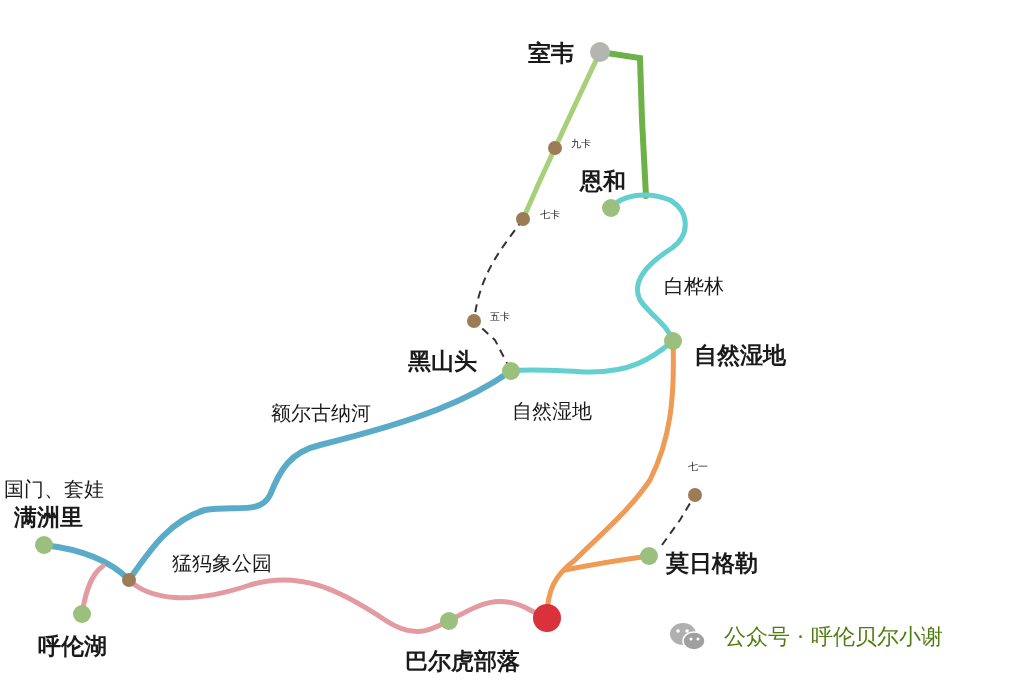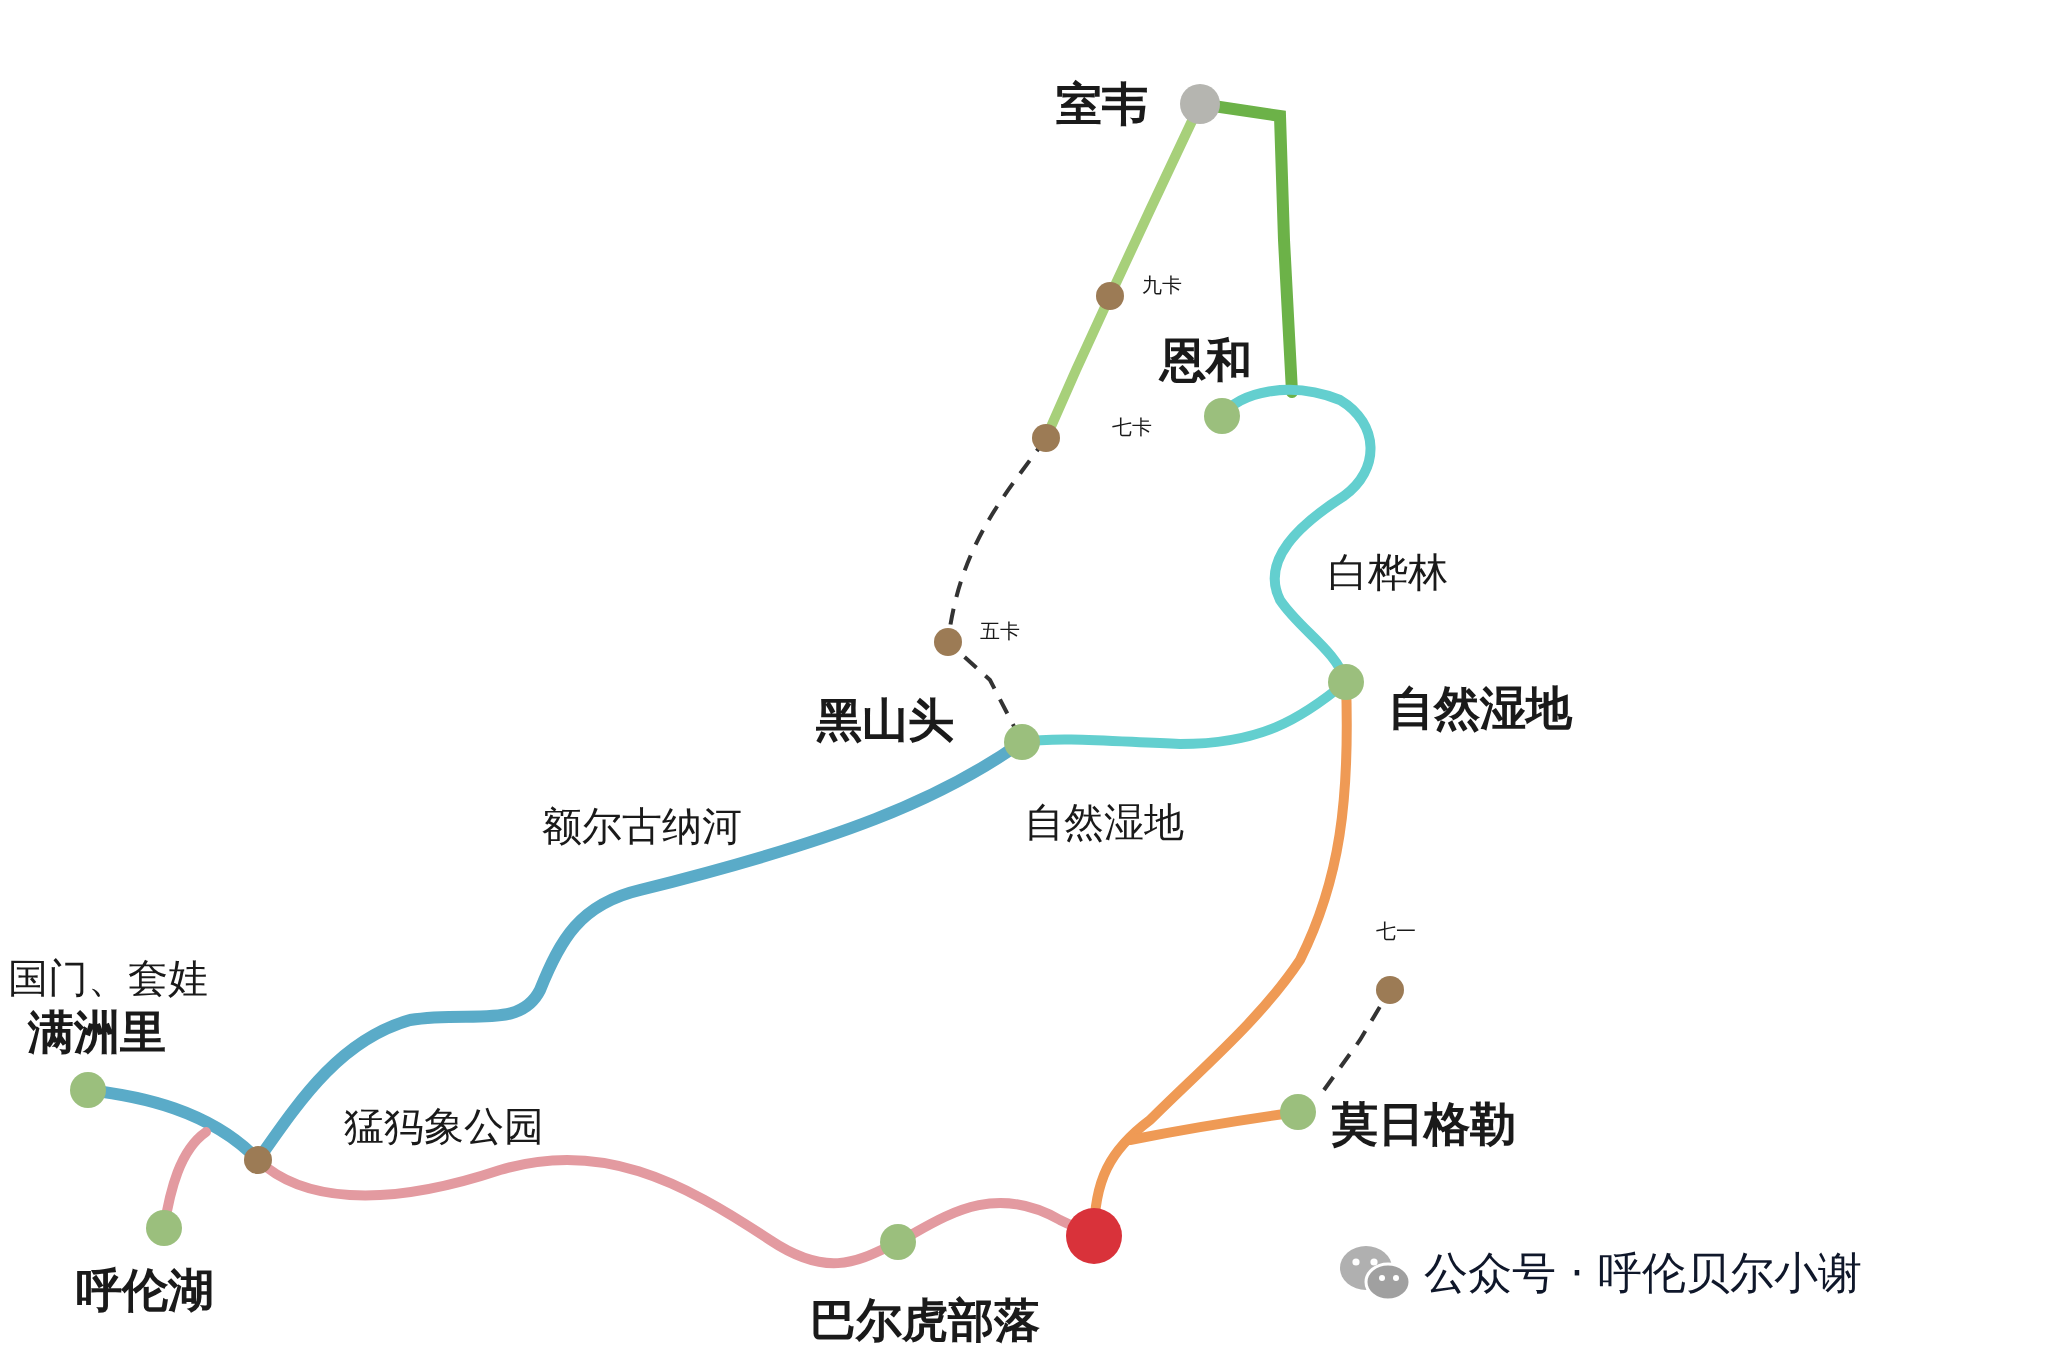--- a/index.html
+++ b/index.html
@@ -4,22 +4,22 @@
 <style>
   html, body { margin:0; padding:0; background:#ffffff; }
   #map { position:relative; width:1024px; height:683px; overflow:hidden; background:#ffffff;
          font-family:"DejaVu Sans","Liberation Sans",sans-serif; color:#1a1a1a; }
   svg.routes { position:absolute; left:0; top:0; width:1024px; height:683px; }
   .lbl { position:absolute; white-space:nowrap; line-height:1; }
   .lbl.big { font-size:23px; font-weight:bold; }
   .lbl.mid { font-size:20px; }
   .lbl.small { font-size:10px; }
   .lbl.hub { font-size:34px; font-weight:normal; }
-  .watermark { position:absolute; left:668px; top:620px; display:flex; align-items:center; gap:4px;
-               color:#0f172a; font-size:22px; }
+  .watermark { position:absolute; left:668px; top:620px; display:flex; align-items:center; gap:16px;
+               color:#4d7c0f; font-size:22px; }
   .wm-icon { width:40px; height:34px; position:relative; }
 </style>
 </head>
 <body>
 
 <div id="map">
 
   <svg class="routes" viewBox="0 0 1024 683">
 
     <path d="M600 52 L575 105 L555 148 L538 185 L523 219" fill="none" stroke="#a7d07a" stroke-width="5" stroke-linecap="round"></path>
@@ -58,21 +58,21 @@
     <circle cx="44" cy="545" r="9" fill="#9bbf7d"></circle>
     <circle cx="129" cy="580" r="7" fill="#9c7b55"></circle>
     <circle cx="82" cy="614" r="9" fill="#9bbf7d"></circle>
     <circle cx="449" cy="621" r="9" fill="#9bbf7d"></circle>
     <circle cx="547" cy="618" r="14" fill="#d9323a"></circle>
   </svg>
 
   <span class="lbl big" style="left:528px;top:42px;">室韦</span>
   <span class="lbl small" style="left:571px;top:139px;">九卡</span>
   <span class="lbl big" style="left:580px;top:170px;">恩和</span>
-  <span class="lbl small" style="left:540px;top:210px;margin-left:16px;">七卡</span>
+  <span class="lbl small" style="left:540px;top:210px;">七卡</span>
   <span class="lbl small" style="left:490px;top:312px;">五卡</span>
   <span class="lbl big" style="left:408px;top:350px;">黑山头</span>
   <span class="lbl big" style="left:694px;top:344px;">自然湿地</span>
   <span class="lbl small" style="left:688px;top:462px;">七一</span>
   <span class="lbl big" style="left:666px;top:552px;">莫日格勒</span>
   <span class="lbl big" style="left:14px;top:506px;">满洲里</span>
   <span class="lbl mid" style="left:172px;top:553px;">猛犸象公园</span>
   <span class="lbl big" style="left:38px;top:635px;">呼伦湖</span>
   <span class="lbl big" style="left:382px;top:650px;margin-left:23px;">巴尔虎部落</span>
 

